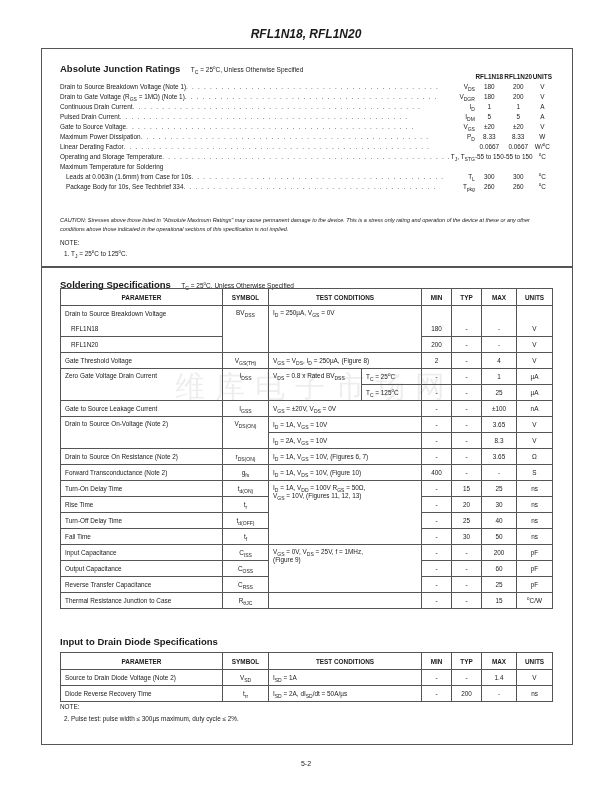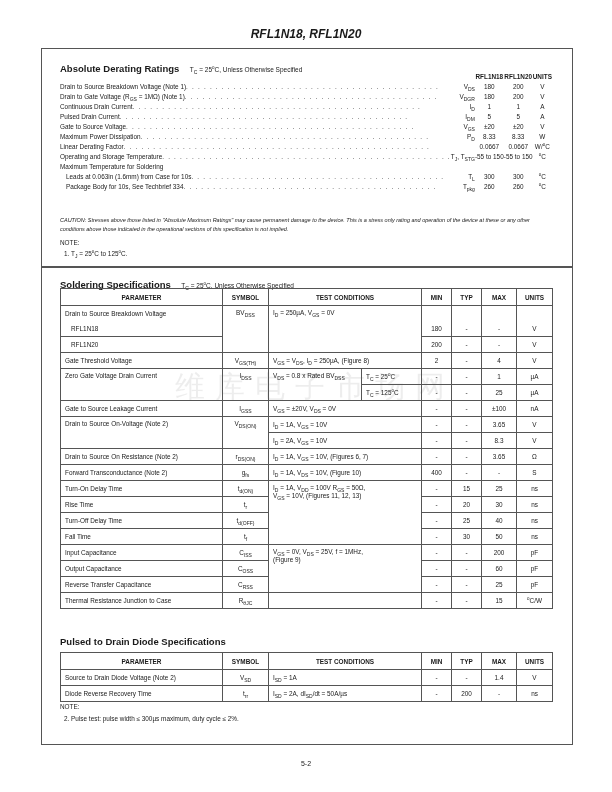--- a/index.html
+++ b/index.html
@@ -34,21 +34,21 @@
   .page-num { position: absolute; left: 0; top: 760px; width: 612px; text-align: center; font-size: 7px; }
 </style>
 </head>
 <body>
 
 <div class="page-title">RFL1N18, RFL1N20</div>
 
 <div class="frame"></div>
 
 <div class="abs" style="left:60px; top:58px;">
-  <span class="sec-title">Absolute Derating Ratings</span>
+  <span class="sec-title">Absolute Junction Ratings</span>
   <span class="sec-sub">T<sub>C</sub> = 25<sup>o</sup>C, Unless Otherwise Specified</span>
 </div>
 
 <table class="amr-table">
   <tbody>
       <tr class="hdr">
     <td class="lbl"></td>
     <td class="c1">RFL1N18</td>
     <td class="c2">RFL1N20</td>
     <td class="c3">UNITS</td>
@@ -386,21 +386,21 @@
     <td class="c">R<sub>θJC</sub></td>
     <td></td>
     <td class="c">-</td>
     <td class="c">-</td>
     <td class="c">15</td>
     <td class="c"><sup>o</sup>C/W</td>
   </tr>
 </tbody>
   </table>
 
-<div class="abs sec-title" style="left:60px; top:636px;">Pulsed to Drain Diode Specifications</div>
+<div class="abs sec-title" style="left:60px; top:636px;">Input to Drain Diode Specifications</div>
 
 <table class="spec" style="top:652px; width:492px;">
   <colgroup>
     <col style="width:162px">
       <col style="width:46px">
       <col style="width:153px">
       <col style="width:30px">
       <col style="width:30px">
       <col style="width:35px">
       <col style="width:36px">

